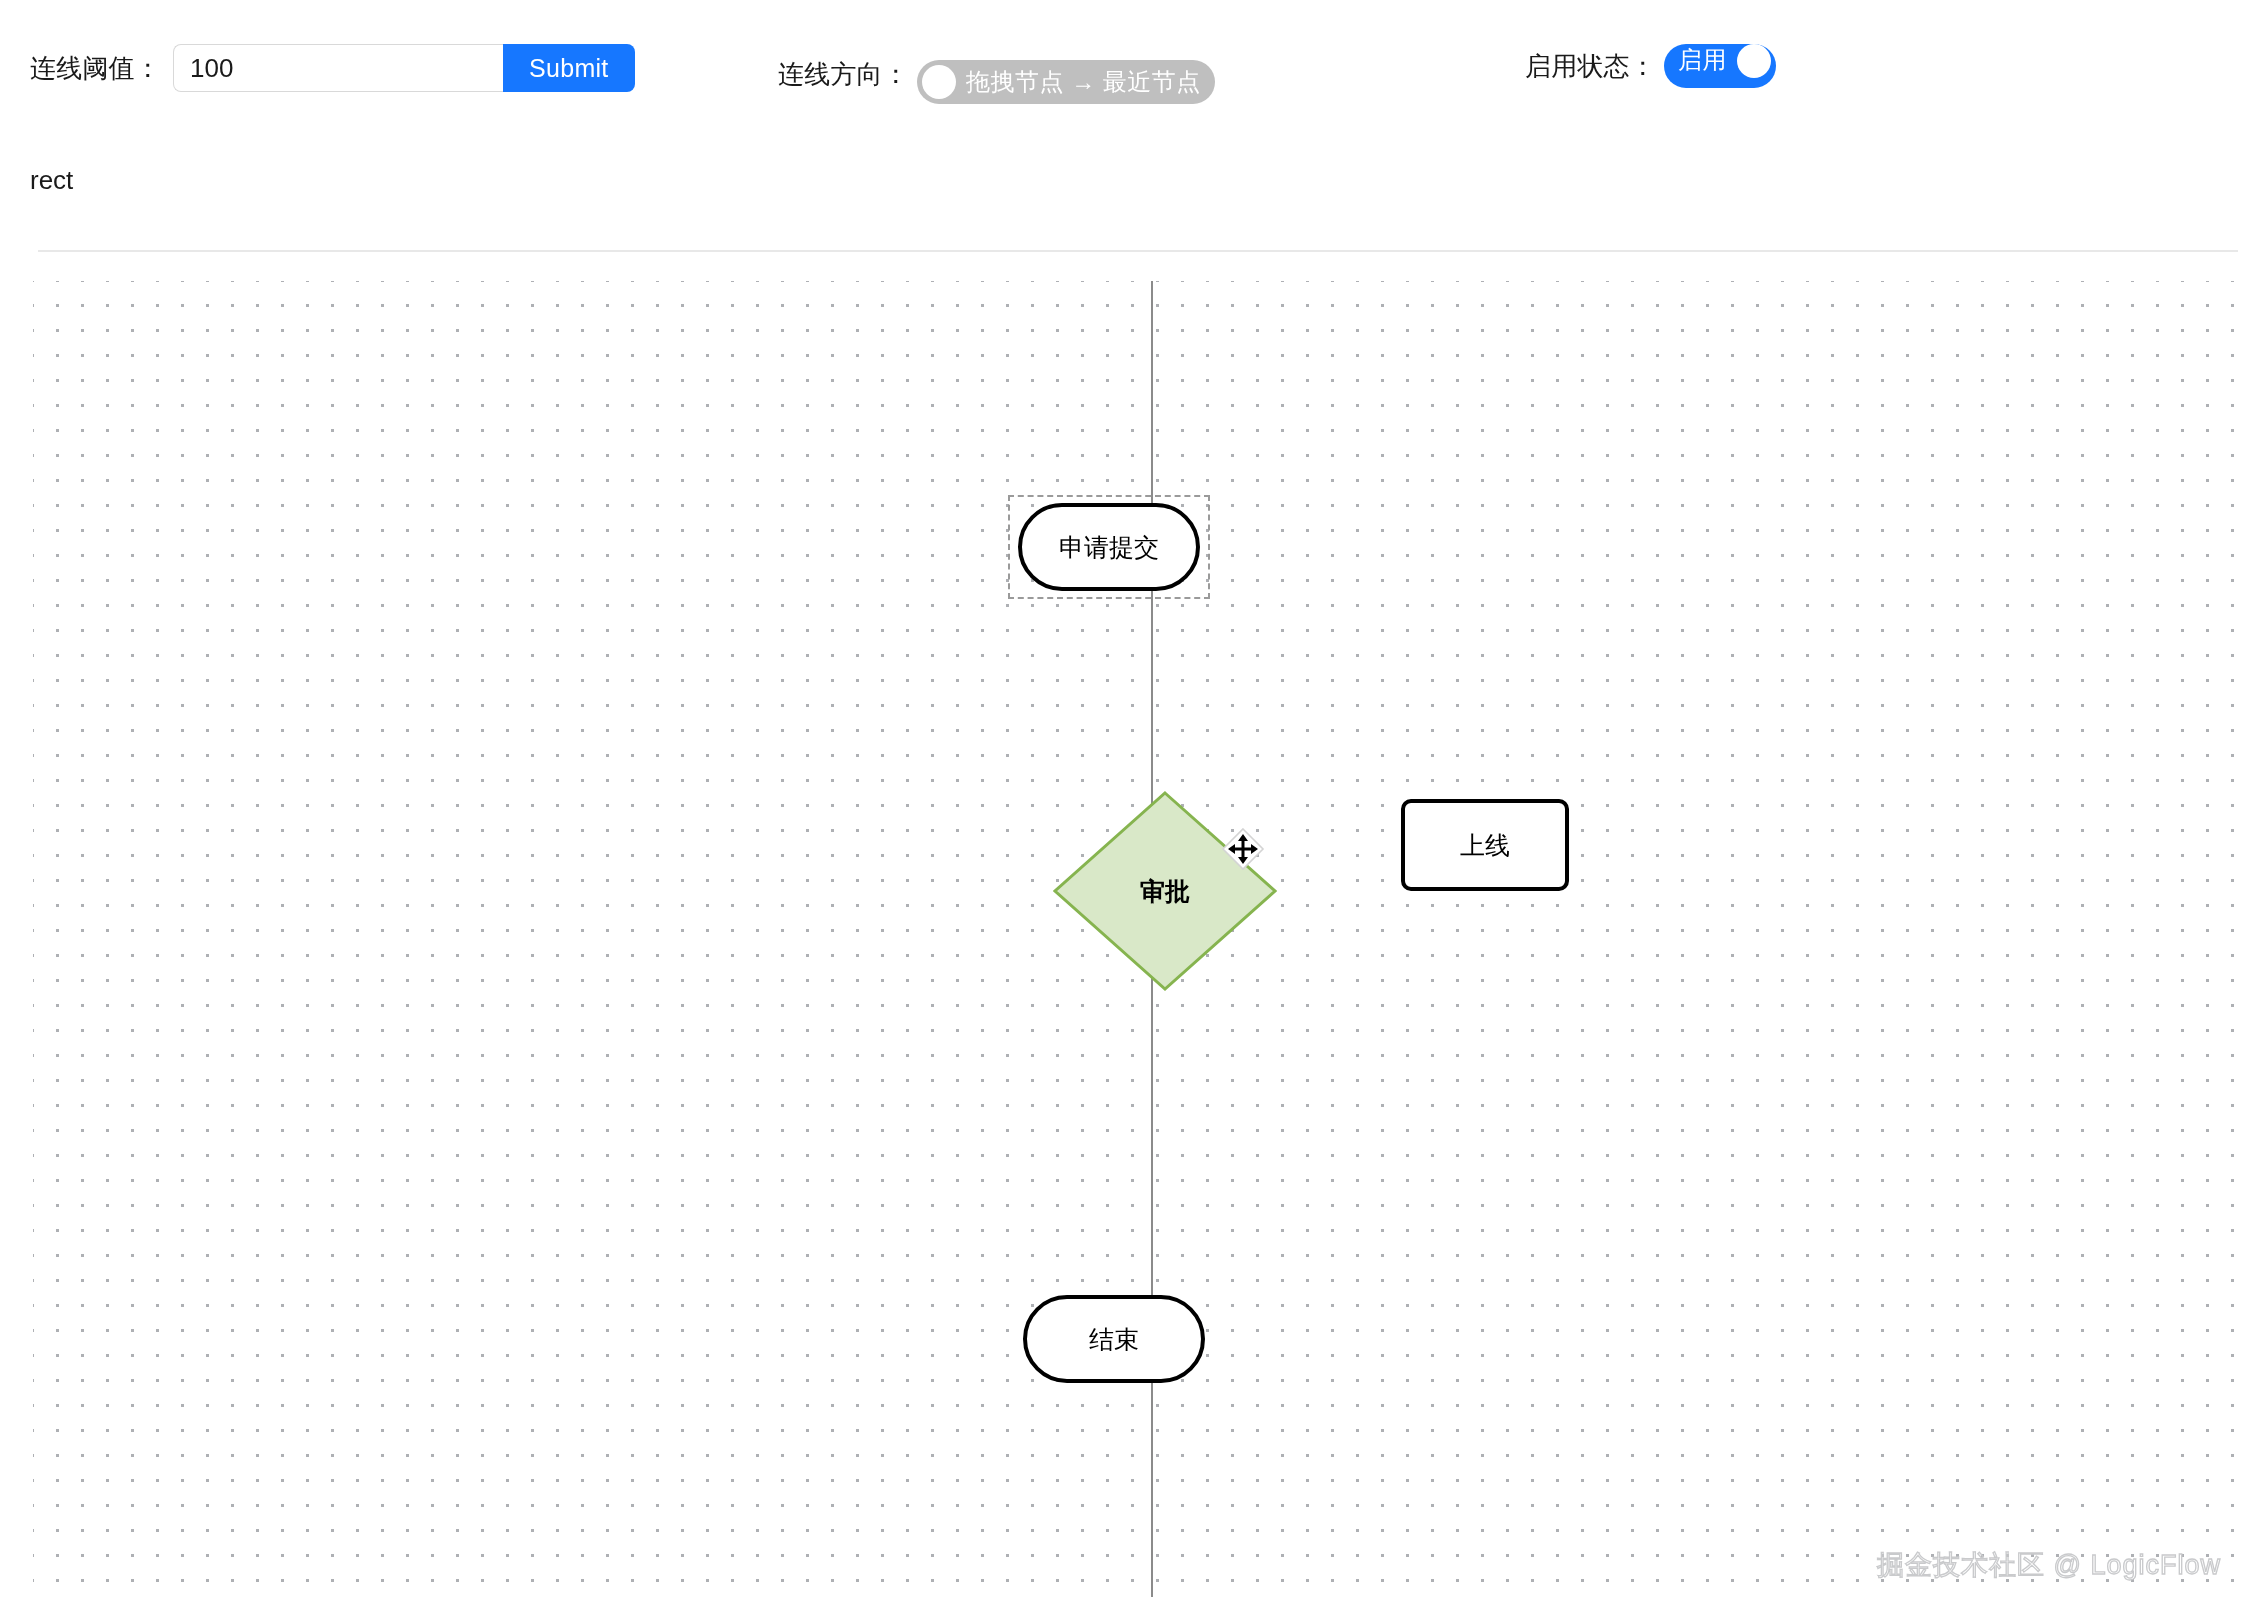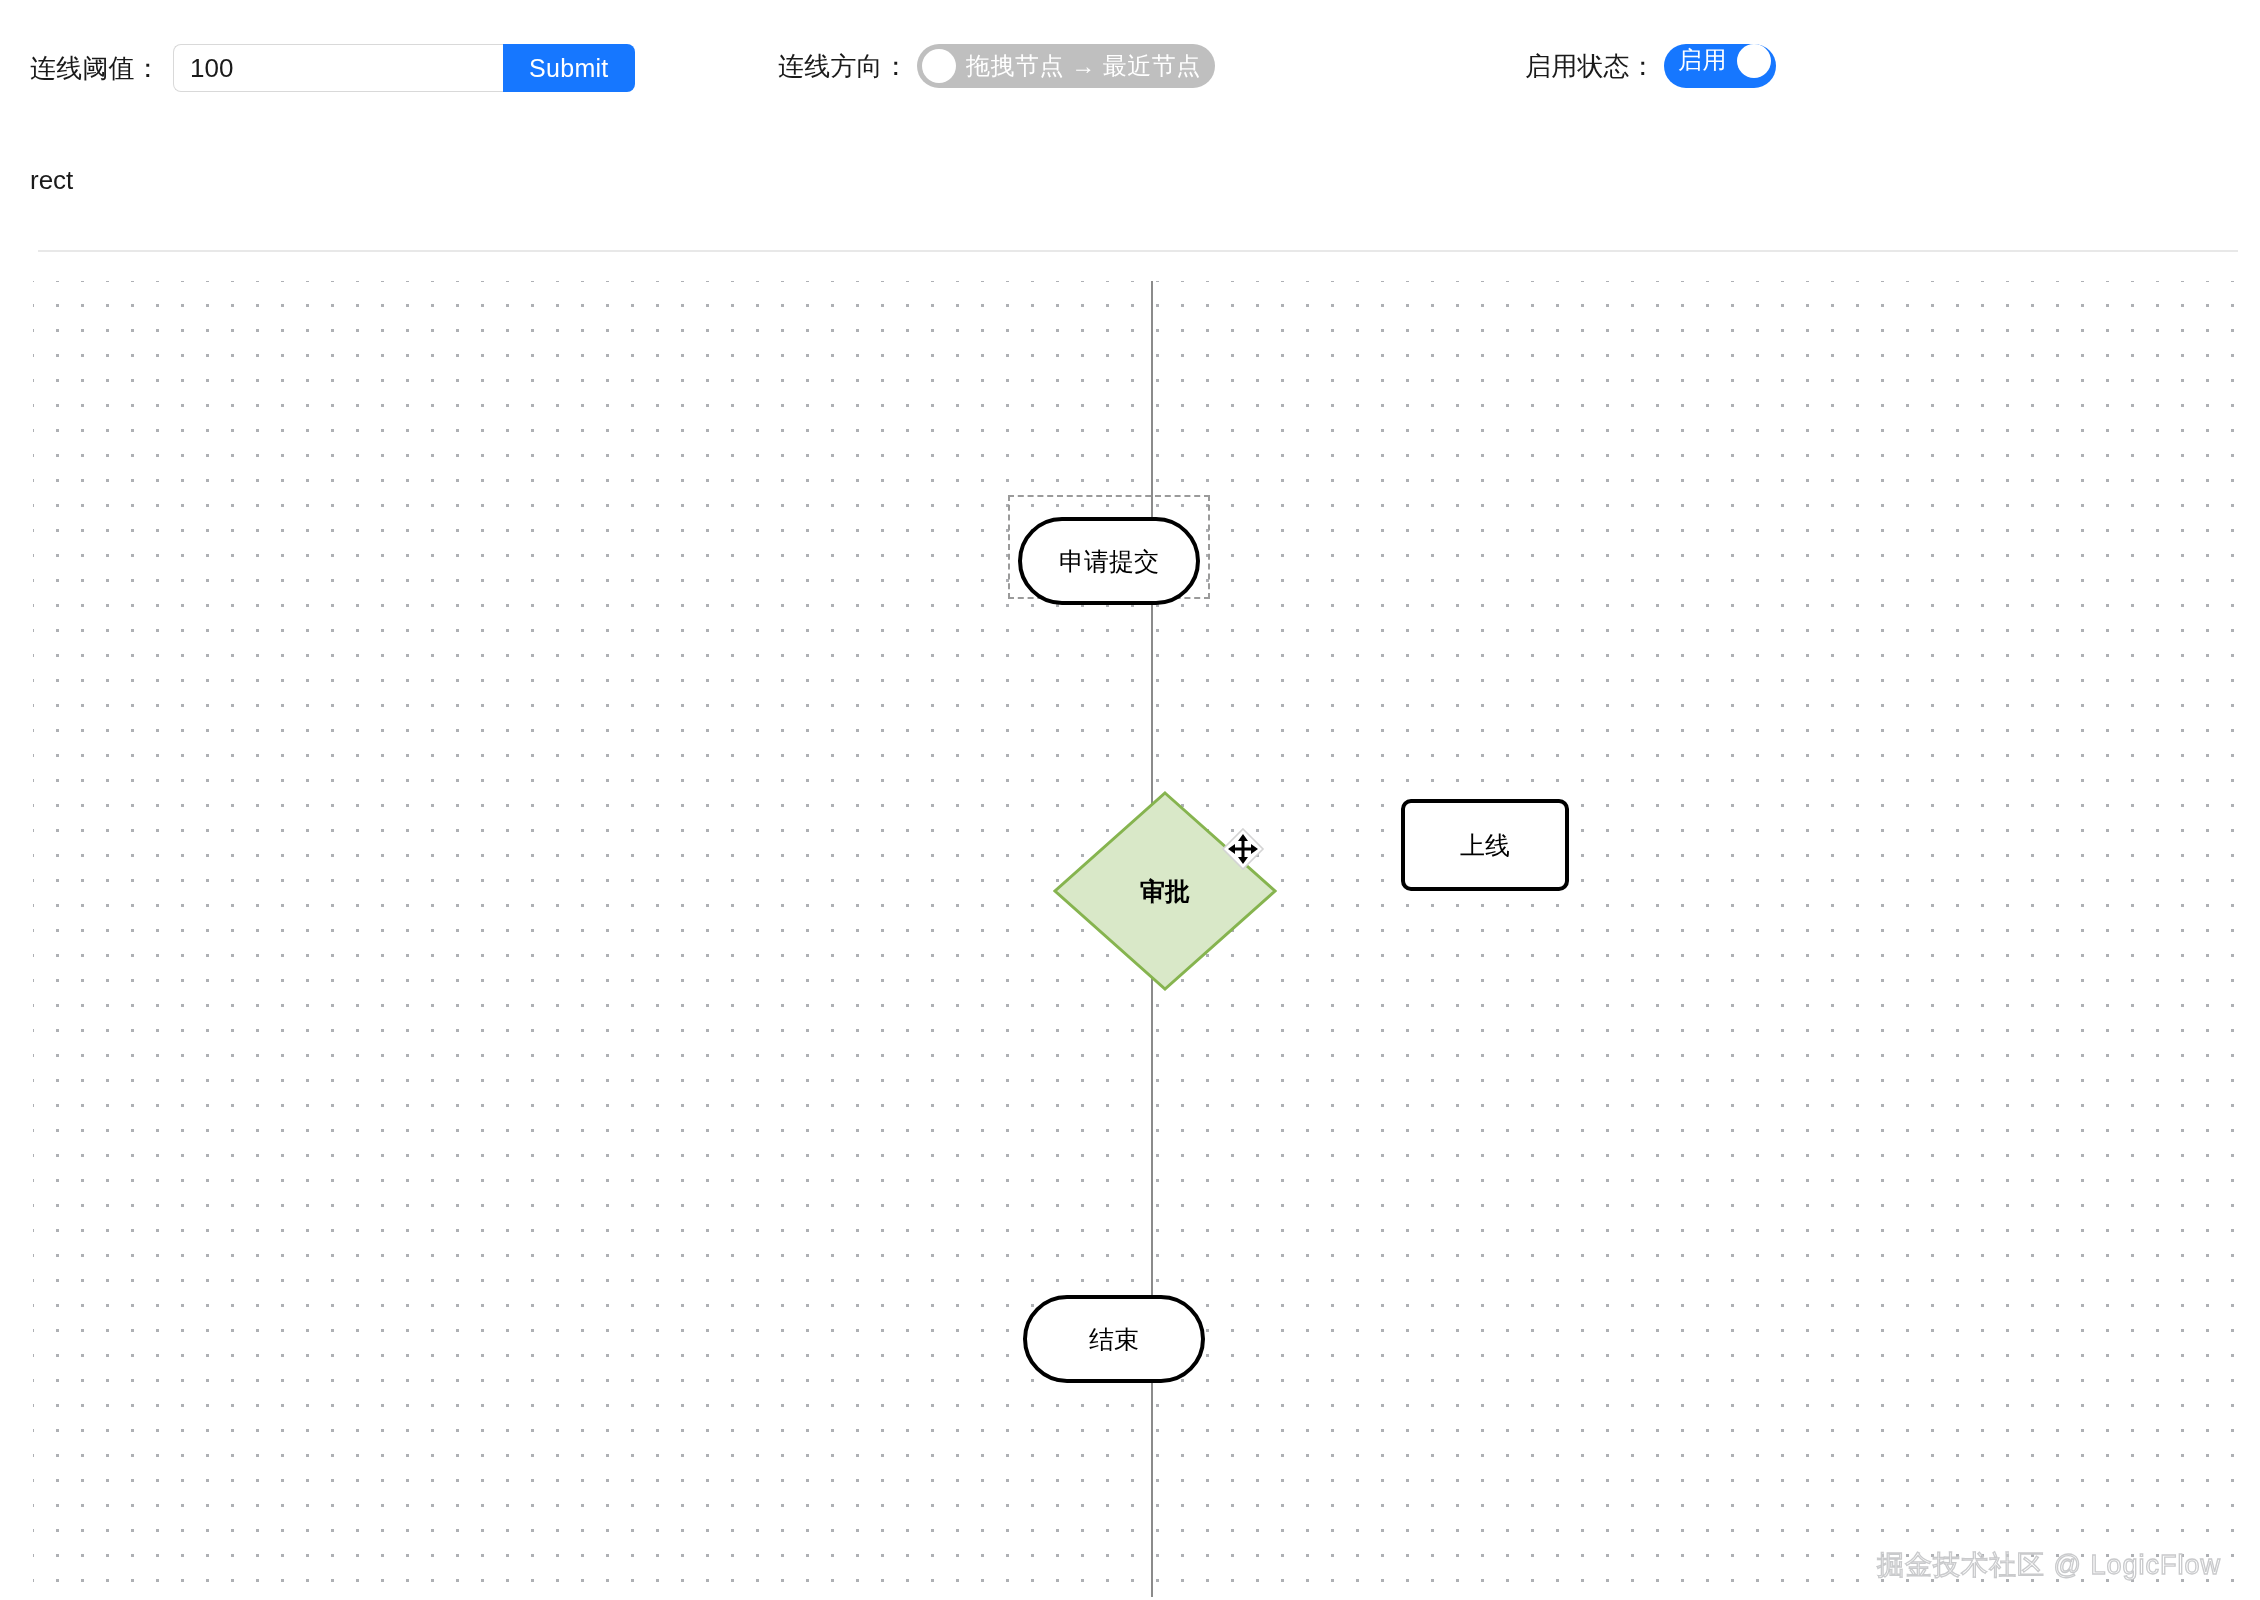--- a/index.html
+++ b/index.html
@@ -94,20 +94,21 @@
     height: 44px;
     min-width: 290px;
     box-sizing: border-box;
     border-radius: 22px;
     background: #bfbfbf;
     display: flex;
     align-items: center;
     padding: 0 14px 0 5px;
     cursor: pointer;
     border: none;
+    margin-top: 16px;
   }
 
   .dir-knob {
     width: 34px;
     height: 34px;
     border-radius: 50%;
     background: #ffffff;
     flex: 0 0 34px;
   }
 
@@ -311,21 +312,21 @@
 
   <div class="type-label">rect</div>
   <div class="divider"></div>
 
   <div class="canvas" id="canvas">
 
     <div class="align-line" id="align-line" style="left: 1118px; background: rgb(139, 139, 139);"></div>
 
     <div id="nodes-layer">
         <div class="selection-box" style="left: 975px; top: 214px; width: 202px; height: 104px;"></div>
-        <div class="node node-start" style="left: 985px; top: 236px; width: 182px; height: 88px; background: rgb(255, 255, 255); border-color: rgb(0, 0, 0);">
+        <div class="node node-start" style="left: 985px; top: 222px; width: 182px; height: 88px; background: rgb(255, 255, 255); border-color: rgb(0, 0, 0);">
           <span>申请提交</span>
         </div>
         <div class="node-diamond" style="left: 1020px; top: 510px; width: 224px; height: 200px;">
           <svg width="224" height="200" viewBox="0 0 224 200">
             <polygon points="112,2 222,100 112,198 2,100" fill="#d9e8c8" stroke="#86b44f" stroke-width="3"></polygon>
           </svg>
           <div class="diamond-label">审批</div>
         </div>
         <div class="node node-rect" style="left: 1368px; top: 518px; width: 168px; height: 92px; background: rgb(255, 255, 255); border-color: rgb(0, 0, 0);">
           <span>上线</span>

